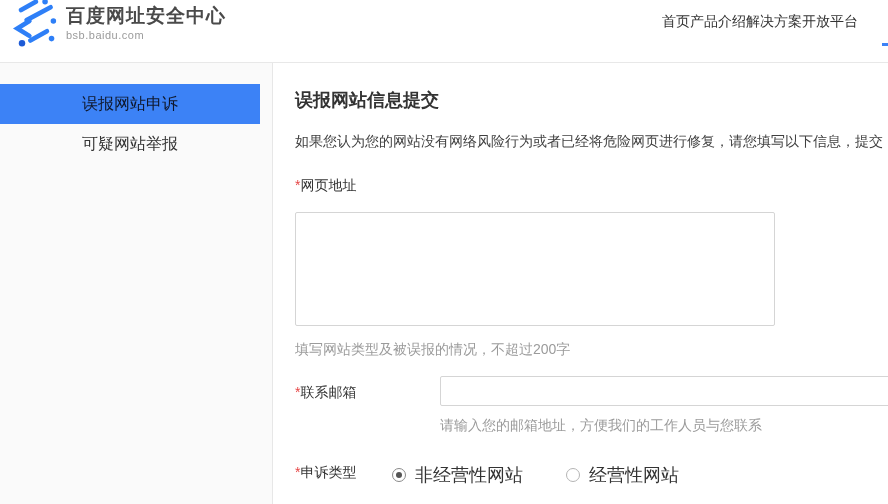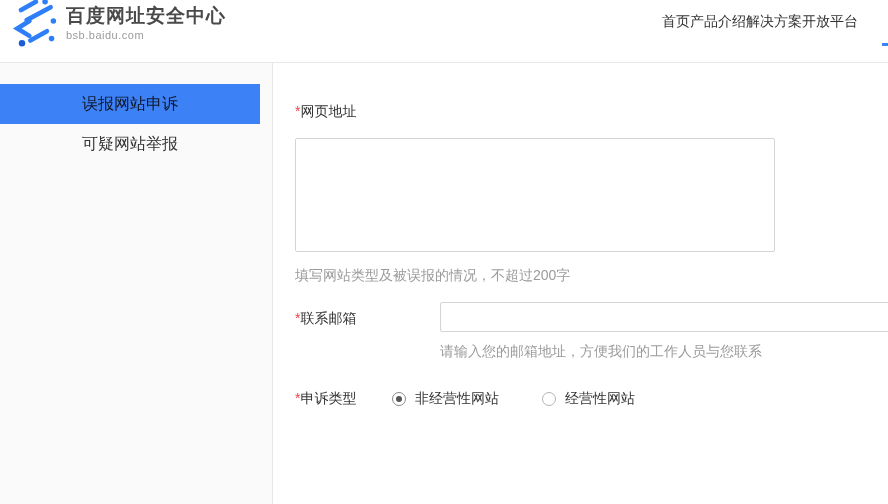--- a/index.html
+++ b/index.html
@@ -78,21 +78,21 @@
   .main { flex: 1; padding: 25px 0 0 22px; overflow: hidden; }
   .page-title { font-size: 18px; font-weight: bold; color: #333; }
   .page-desc {
     margin-top: 21px;
     font-size: 14px;
     color: #404040;
     white-space: nowrap;
     overflow: hidden;
   }
 
-  .form { margin-top: 7px; }
+  .form { margin-top: 18px; }
   .form-row { display: flex; }
   .form-row.gap { margin-bottom: 17px; }
   .form-row.gap-lg { margin-bottom: 28px; gap: 48px; }
   .form-label {
     width: 97px;
     flex: 0 0 97px;
     font-size: 14px;
     color: #333;
     padding-top: 8px;
     white-space: nowrap;
@@ -127,21 +127,21 @@
   .helper {
     margin-top: 11px;
     font-size: 14px;
     color: #9b9b9b;
     white-space: nowrap;
   }
 
   
   .radio-row .form-label { padding-top: 1px; }
   .radio-group { display: flex; align-items: center; gap: 43px; padding-top: 0; }
-  .radio-option { display: flex; align-items: center; cursor: pointer; font-size: 14px; color: #333; }
+  .radio-option { display: flex; align-items: center; cursor: pointer; font-size: 18px; color: #333; }
   .radio-circle {
     width: 14px; height: 14px;
     border: 1px solid #b5b5b5;
     border-radius: 50%;
     background: #fff;
     margin-right: 9px;
     position: relative;
     flex: 0 0 auto;
   }
   .radio-circle.selected { border-color: #8a8a8a; }
@@ -188,20 +188,22 @@
 </div>
 
 <div class="content">
 
   <div class="sidebar">
     <div class="side-item active" style="background: rgb(60, 130, 246);">误报网站申诉</div>
     <div class="side-item">可疑网站举报</div>
   </div>
 
   <div class="main">
+    <div class="page-title">误报网站信息提交</div>
+    <div class="page-desc">如果您认为您的网站没有网络风险行为或者已经将危险网页进行修复，请您填写以下信息，提交</div>
 
     <div class="form">
 
       <div class="form-row gap">
         <div class="form-label"><span class="req" style="color: rgb(230, 69, 69);">*</span><span>网页地址</span></div>
       </div>
 
       <div class="form-row gap">
         <div class="form-field">
           <textarea class="text-area" placeholder="" style=""></textarea>

